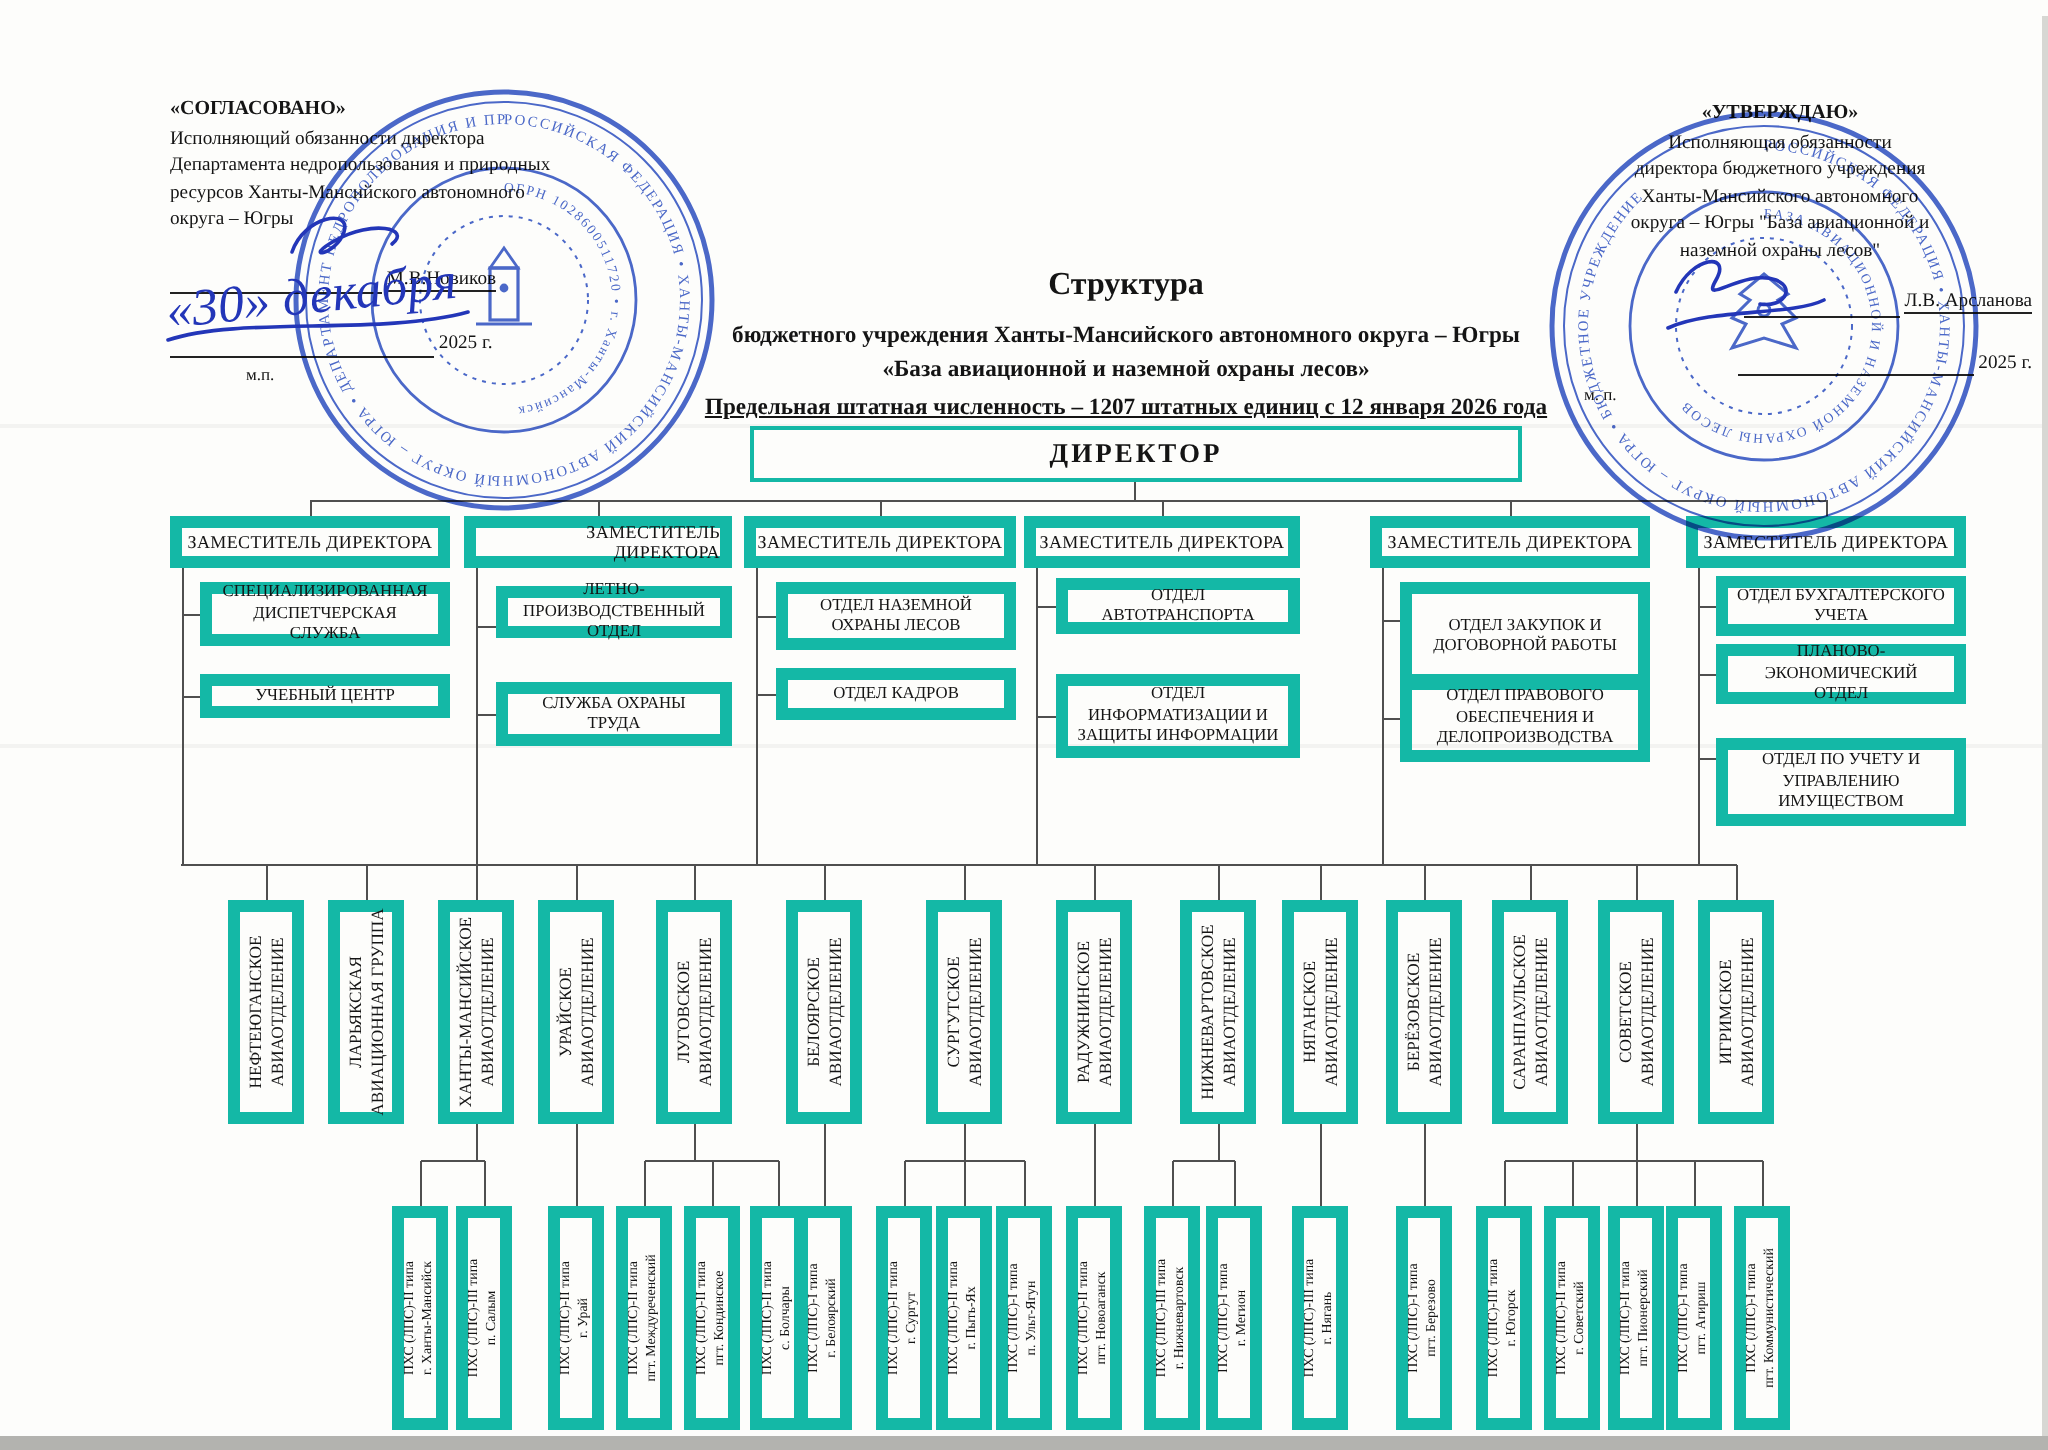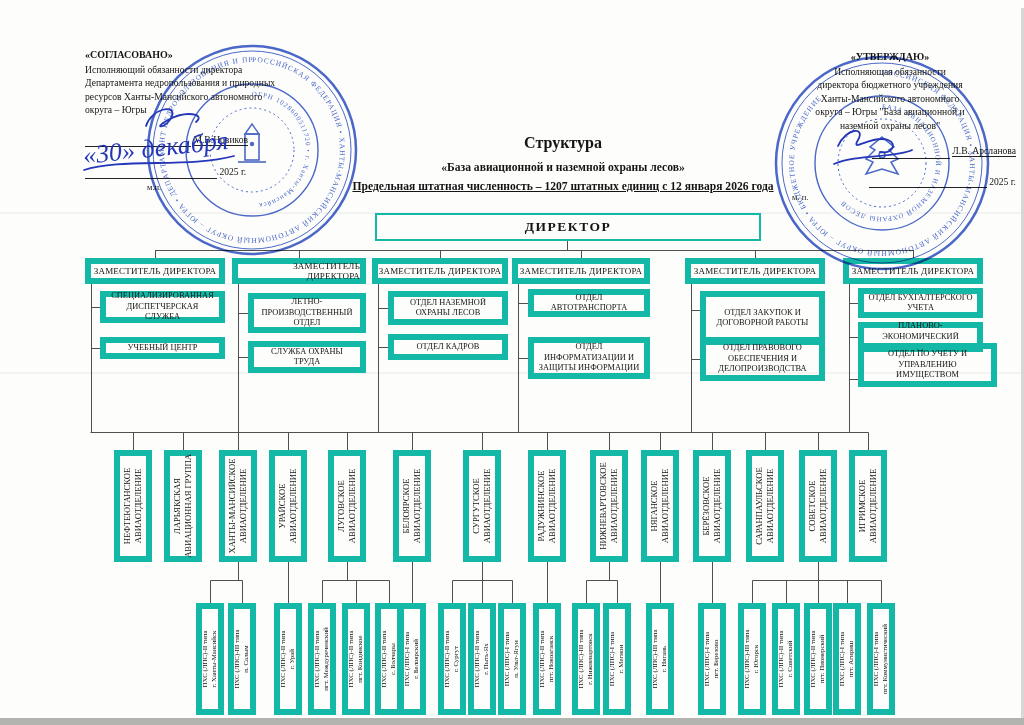--- a/index.html
+++ b/index.html
@@ -49,21 +49,21 @@
     <div>ресурсов Ханты-Мансийского автономного</div>
     <div>округа – Югры</div>
     <div style="margin-top:16px">
       <span class="blank" style="width:106px"></span>
       <span class="ul">М.В.Новиков</span>
     </div>
     <div style="margin-top:18px">
       <span class="blank" style="width:132px"></span>
       <span>2025 г.</span>
     </div>
-    <div class="mp" style="margin-top:3px;margin-left:62px">м.п.</div>
+    <div class="mp" style="margin-top:3px;margin-left:38px">м.п.</div>
   </div>
 
   <div class="appr" style="left:764px;top:50px;width:252px;text-align:center">
     <div class="hdr">«УТВЕРЖДАЮ»</div>
     <div>Исполняющая обязанности</div>
     <div>директора бюджетного учреждения</div>
     <div>Ханты-Мансийского автономного</div>
     <div>округа – Югры "База авиационной и</div>
     <div>наземной охраны лесов"</div>
     <div style="margin-top:12px;text-align:right">
@@ -72,20 +72,21 @@
     </div>
     <div style="margin-top:16px;text-align:right">
       <span class="blank" style="width:118px"></span>
       <span>2025 г.</span>
     </div>
     <div class="mp" style="margin-top:4px;text-align:left;margin-left:28px">м. п.</div>
   </div>
 
   <div class="title-blk">
     <div class="t1">Структура</div>
+    <div class="t2">бюджетного учреждения Ханты-Мансийского автономного округа – Югры</div>
     <div class="t3">«База авиационной и наземной охраны лесов»</div>
     <div class="t4">Предельная штатная численность – 1207 штатных единиц с 12 января 2026 года</div>
   </div>
 
   <svg class="lines-svg" width="1024" height="725">
     <path fill="none" stroke="#4f4f4f" stroke-width="1" d="
       M567.5 241 V250 M155.5 250.5 H913.5
       M155.5 250 V258 M299.5 250 V258 M440.5 250 V258 M581.5 250 V258 M755.5 250 V258 M913.5 250 V258
       M91.5 284 V432 M238.5 284 V432 M378.5 284 V432 M518.5 284 V432 M691.5 284 V432 M849.5 284 V432
       M91.5 307.5 H100 M91.5 348.5 H100
@@ -132,21 +133,21 @@
   <div class="box dep" style="left:843px;top:258px;width:140px;height:26px">
       <span>ЗАМЕСТИТЕЛЬ ДИРЕКТОРА</span>
     </div>
 
   <div class="box dept" style="left:100px;top:291px;width:125px;height:32px">
       <span>СПЕЦИАЛИЗИРОВАННАЯ ДИСПЕТЧЕРСКАЯ СЛУЖБА</span>
     </div>
   <div class="box dept" style="left:100px;top:337px;width:125px;height:22px">
       <span>УЧЕБНЫЙ ЦЕНТР</span>
     </div>
-  <div class="box dept" style="left:248px;top:293px;width:118px;height:40px">
+  <div class="box dept" style="left:248px;top:293px;width:118px;height:26px">
       <span>ЛЕТНО-ПРОИЗВОДСТВЕННЫЙ ОТДЕЛ</span>
     </div>
   <div class="box dept" style="left:248px;top:341px;width:118px;height:32px">
       <span>СЛУЖБА ОХРАНЫ ТРУДА</span>
     </div>
   <div class="box dept" style="left:388px;top:291px;width:120px;height:34px">
       <span>ОТДЕЛ НАЗЕМНОЙ ОХРАНЫ ЛЕСОВ</span>
     </div>
   <div class="box dept" style="left:388px;top:334px;width:120px;height:26px">
       <span>ОТДЕЛ КАДРОВ</span>
@@ -162,21 +163,21 @@
     </div>
   <div class="box dept" style="left:700px;top:337px;width:125px;height:44px">
       <span>ОТДЕЛ ПРАВОВОГО ОБЕСПЕЧЕНИЯ И ДЕЛОПРОИЗВОДСТВА</span>
     </div>
   <div class="box dept" style="left:858px;top:288px;width:125px;height:30px">
       <span>ОТДЕЛ БУХГАЛТЕРСКОГО УЧЕТА</span>
     </div>
   <div class="box dept" style="left:858px;top:322px;width:125px;height:30px">
       <span>ПЛАНОВО-ЭКОНОМИЧЕСКИЙ ОТДЕЛ</span>
     </div>
-  <div class="box dept" style="left:858px;top:343px;width:139px;height:44px">
+  <div class="box dept" style="left:858px;top:369px;width:125px;height:44px">
       <span>ОТДЕЛ ПО УЧЕТУ И УПРАВЛЕНИЮ ИМУЩЕСТВОМ</span>
     </div>
 
   <div class="box vbox" style="left:114px;top:450px;width:38px;height:112px">
       <div class="rot div-t">НЕФТЕЮГАНСКОЕ АВИАОТДЕЛЕНИЕ</div>
     </div>
   <div class="box vbox" style="left:164px;top:450px;width:38px;height:112px">
       <div class="rot div-t">ЛАРЬЯКСКАЯ АВИАЦИОННАЯ ГРУППА</div>
     </div>
   <div class="box vbox" style="left:219px;top:450px;width:38px;height:112px">

